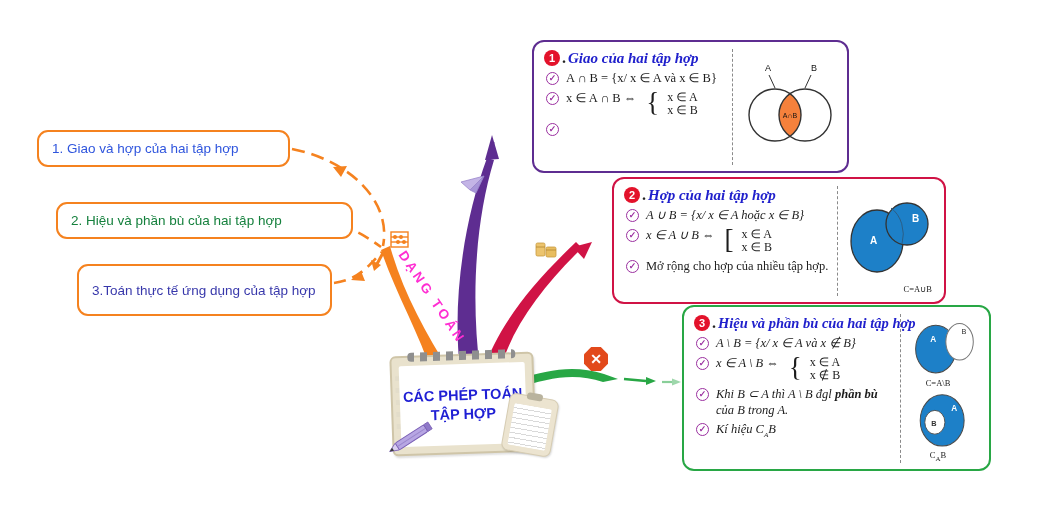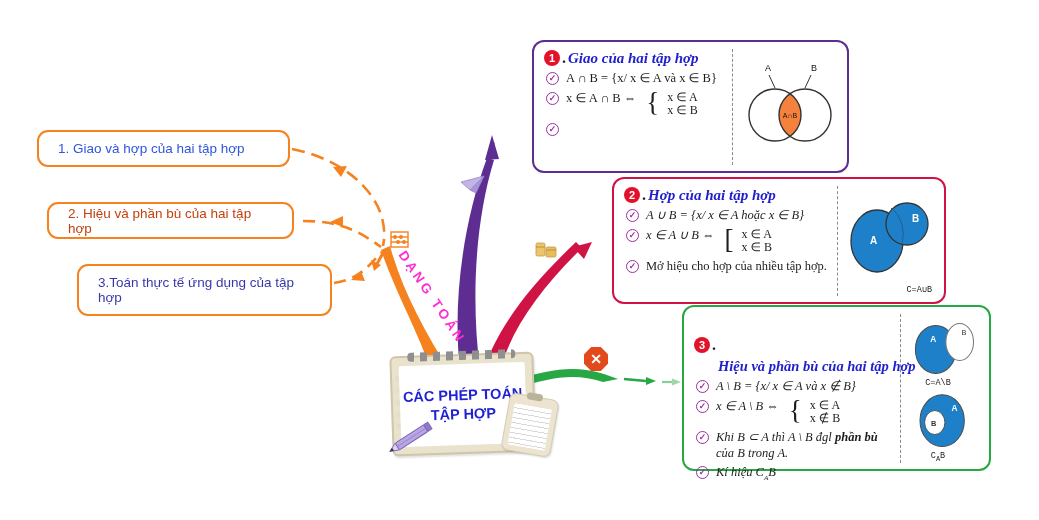--- a/index.html
+++ b/index.html
@@ -5,23 +5,23 @@
   * { margin:0; padding:0; box-sizing:border-box; }
   html,body { background:#fff; }
   body { font-family:"Liberation Sans", sans-serif; }
   .canvas { position:relative; width:1039px; height:520px; background:#ffffff; overflow:hidden; }
 
   
   svg.links { position:absolute; left:0; top:0; z-index:1; }
 
   
   .topic { position:absolute; background:#fff; border:2.5px solid #F5821F; border-radius:11px;
-           display:flex; align-items:center; padding:0 19px; font-size:13.5px; z-index:3; }
+           display:flex; align-items:center; padding:0 13px; font-size:13.5px; z-index:3; }
   .topic-1 { left:37px;  top:130px; width:253px; height:37px; color:#2f55dd; }
-  .topic-2 { left:47px;  top:202px; width:247px; height:37px; color:#c2410c; }
+  .topic-2 { left:56px;  top:202px; width:297px; height:37px; color:#15803d; }
   .topic-3 { left:77px;  top:264px; width:255px; height:52px; color:#3838ab; }
 
   
   .branch-label { position:absolute; left:408px; top:248px; transform:rotate(56deg);
                   transform-origin:left top; color:#ff2ed2; font-weight:bold; font-size:13.5px;
                   letter-spacing:3px; z-index:2; white-space:nowrap; }
 
   
   .notepad { position:absolute; left:391px; top:354px; width:144px; height:100px;
              background:#e9e2cd; border:2px solid #cfc5a8; border-radius:6px;
@@ -73,21 +73,21 @@
                  font-style:italic; font-size:15px; white-space:nowrap; }
   .bullet { display:flex; align-items:flex-start; gap:7px; margin:4px 0 4px 2px;
             font-family:"Liberation Serif", serif; font-size:12.5px; color:#1c1c1c; line-height:1.25; }
   .bullet .math { font-style:italic; }
   .check { width:13px; height:13px; border:1.6px solid #9B2FA0; border-radius:50%; color:#9B2FA0;
            font-size:9px; font-weight:bold; display:inline-flex; align-items:center;
            justify-content:center; flex:0 0 auto; margin-top:1px; font-family:"Liberation Sans",sans-serif; }
   .brace { font-size:27px; font-weight:400; line-height:.95; color:#1c1c1c; margin:0 1px 0 3px;
            font-family:"Liberation Serif", serif; transform:translateY(-1px); }
   .cases { display:flex; flex-direction:column; font-size:12px; line-height:1.15;text-align:right; }
-  .venn-caption { font-size:8.5px; color:#222; margin-top:1px; font-family:Liberation Mono, monospace;
+  .venn-caption { font-size:8.5px; color:#222; margin-top:1px; font-family:Liberation Serif, serif;
                   align-self:flex-end; padding-right:4px;text-align:right; }
   .venn-caption.center { align-self:center; padding-right:12px; }
   sub { font-size:7px; }
 </style>
 </head>
 <body>
 
 <div class="canvas">
 
   <svg class="links" width="1039" height="520" viewBox="0 0 1039 520">
@@ -241,21 +241,21 @@
           <span class="check">✓</span>
           <span class="btext math">x ∈ A ∪ B ⇔</span>
           <span class="brace">[</span>
           <span class="cases">
             <span>x ∈ A</span>
             <span>x ∈ B</span>
           </span>
         </div>
         <div class="bullet">
           <span class="check">✓</span>
-          <span class="btext">Mở hiệu cho hợp của nhiều tập hợp.</span>
+          <span class="btext">Mở rộng cho hợp của nhiều tập hợp.</span>
         </div>
       </div>
       <div class="panel-venn">
         <svg width="92" height="95" viewBox="0 0 92 95">
           <ellipse cx="33" cy="53" rx="26" ry="31" fill="#1D80C8" stroke="#333" stroke-width="1.3"></ellipse>
           <circle cx="63" cy="36" r="21" fill="#1D80C8" stroke="#333" stroke-width="1.3"></circle>
           <path d="M 47 20 A 26 31 0 0 1 58 56" fill="none" stroke="#2b5e86" stroke-width="1"></path>
           <text x="26" y="56" font-size="10" font-weight="bold" fill="#fff">A</text>
           <text x="68" y="34" font-size="10" font-weight="bold" fill="#fff">B</text>
         </svg>
@@ -263,21 +263,21 @@
       </div>
     </div>
   </section>
 
   <section class="panel panel-3">
     <div class="panel-body">
       <div class="panel-text">
         <div class="title-row">
           <span class="badge">3</span>
           <span class="title-sep">.</span>
-          <span class="panel-title" style="font-size:14.5px;margin-top:44px;">Hiệu và phần bù của hai tập hợp</span>
+          <span class="panel-title" style="font-size:14.5px;">Hiệu và phần bù của hai tập hợp</span>
         </div>
         <div class="bullet">
           <span class="check">✓</span>
           <span class="btext math">A \ B = {x/ x ∈ A và x ∉ B}</span>
         </div>
         <div class="bullet">
           <span class="check">✓</span>
           <span class="btext math">x ∈ A \ B ⇔</span>
           <span class="brace">{</span>
           <span class="cases">

